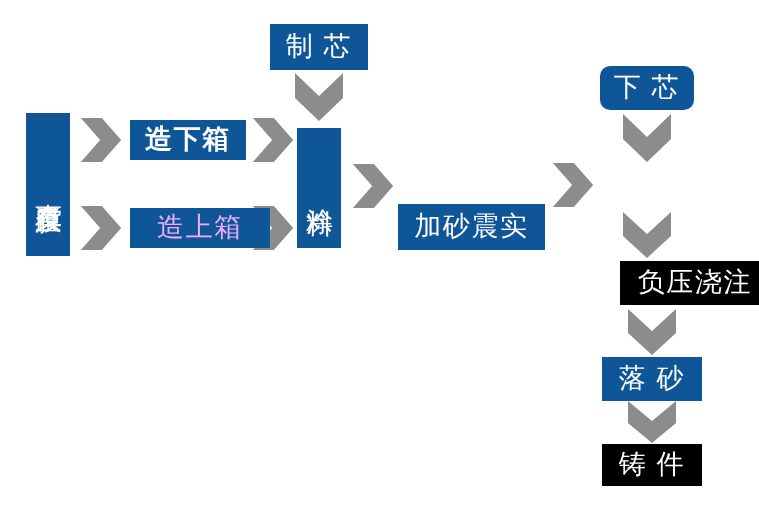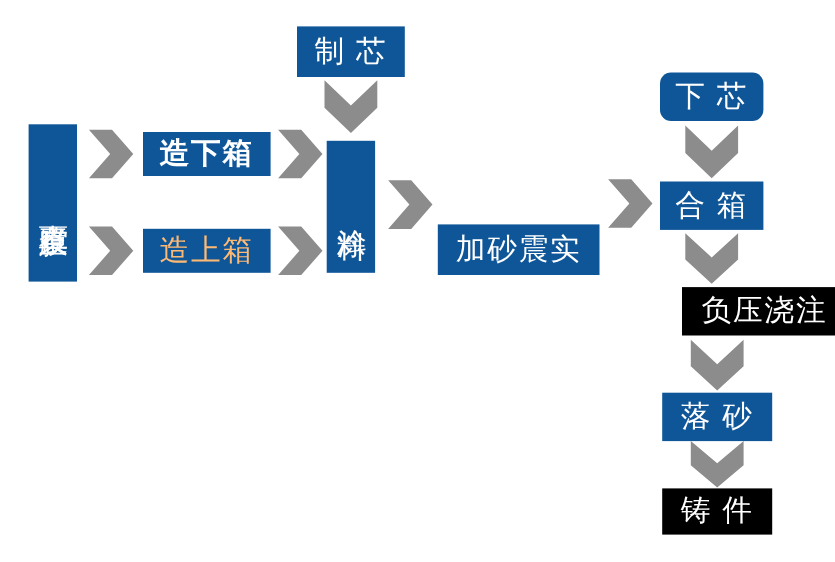--- a/index.html
+++ b/index.html
@@ -107,38 +107,35 @@
       <svg viewBox="0 0 100 100" preserveAspectRatio="none">
         <path d="M 2,2 L 2,52 L 50,98 L 98,52 L 98,2 L 50,48 Z" fill="#8C8C8C"></path>
       </svg>
     </div>
     <div class="node vertical" style="left: 26px; top: 113px; width: 44px; height: 143px; background: rgb(15, 86, 153); color: rgb(255, 255, 255);">
       <span>真空覆膜</span>
     </div>
     <div class="node" style="left: 130px; top: 120px; width: 116px; height: 40px; background: rgb(15, 86, 153); color: rgb(255, 255, 255); font-weight: bold;">
       <span>造下箱</span>
     </div>
-    <div class="node" style="left: 130px; top: 208px; width: 116px; height: 40px; background: rgb(15, 86, 153); color: #fdba74;">
+    <div class="node" style="left: 130px; top: 208px; width: 140px; height: 40px; background: rgb(15, 86, 153); color: #f0abfc;">
       <span>造上箱</span>
     </div>
     <div class="node" style="left: 270px; top: 24px; width: 98px; height: 46px; background: rgb(15, 86, 153); color: rgb(255, 255, 255);">
       <span>制 芯</span>
     </div>
     <div class="node vertical" style="left: 297px; top: 128px; width: 44px; height: 120px; background: rgb(15, 86, 153); color: rgb(255, 255, 255);">
       <span>涂料</span>
     </div>
     <div class="node" style="left: 398px; top: 161px; width: 147px; height: 46px; background: rgb(15, 86, 153); color: rgb(255, 255, 255); margin-top: 43px;">
       <span>加砂震实</span>
     </div>
     <div class="node" style="left: 600px; top: 66px; width: 94px; height: 44px; background: rgb(15, 86, 153); color: rgb(255, 255, 255); border-radius: 10px;">
       <span>下 芯</span>
     </div>
-    <div class="node" style="left: 600px; top: 165px; width: 94px; height: 44px; background: rgb(15, 86, 153); color: rgb(255, 255, 255);">
-      <span>合 箱</span>
-    </div>
     <div class="node" style="left: 620px; top: 261px; width: 150px; height: 44px; background: #000000; color: rgb(255, 255, 255);">
       <span>负压浇注</span>
     </div>
     <div class="node" style="left: 602px; top: 357px; width: 100px; height: 44px; background: rgb(15, 86, 153); color: rgb(255, 255, 255); align-items: center;">
       <span>落 砂</span>
     </div>
     <div class="node" style="left: 602px; top: 444px; width: 100px; height: 42px; background: #000000; color: rgb(255, 255, 255); text-align: right;">
       <span>铸 件</span>
     </div>
   </div>

